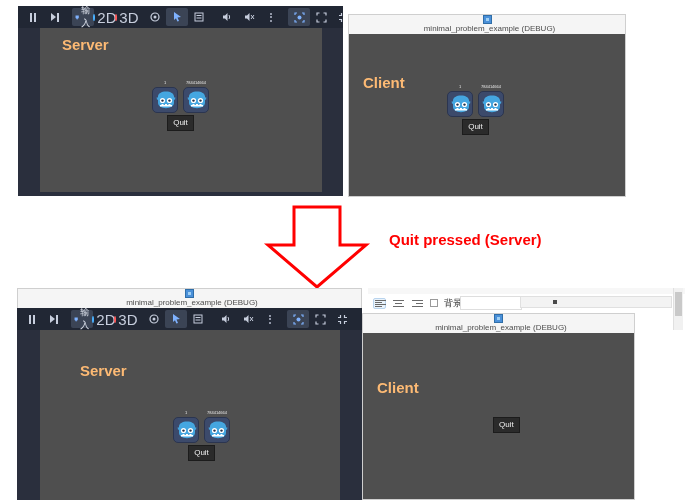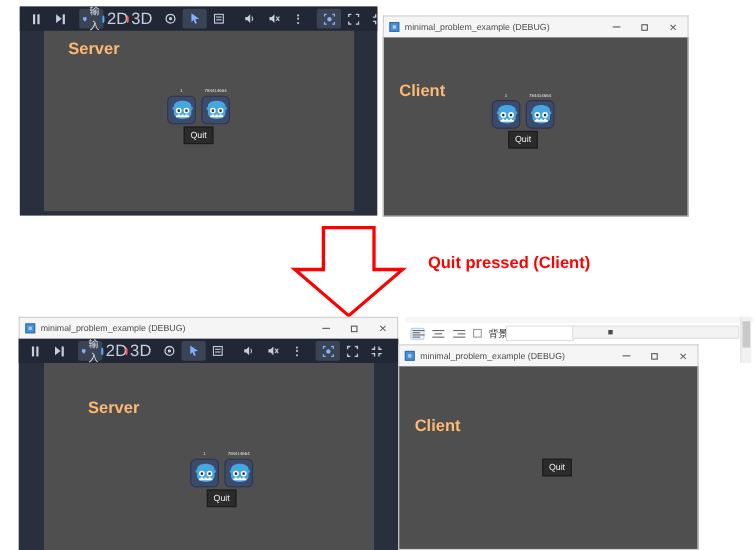--- a/index.html
+++ b/index.html
@@ -14,21 +14,20 @@
 
   
   .godot-toolbar{
     background:#212734;
     display:flex;align-items:center;
     height:22px;
     box-sizing:border-box;
     padding:4px 4px;
     gap:0px;
     overflow:hidden;
-    text-align:center;
   }
   .tb-btn{
     display:flex;align-items:center;justify-content:center;
     height:18px;min-width:16px;
     padding:0 3px;
     color:#b6bdcc;
     font-size:9px;
     border-radius:2px;
     cursor:default;
   }
@@ -50,20 +49,21 @@
   .win-title{
     background:#f5f5f5;
     border:1px solid #cfcfcf;
     border-bottom:none;
     height:20px;
     display:flex;align-items:center;
     box-sizing:border-box;
     padding-left:5px;
     font-size:8px;color:#4d4d4d;
     white-space:nowrap;
+    flex-direction:column;
   }
   .win-ico{
     width:9px;height:9px;background:#4a90d9;
     border:1px solid #2f6ea8;box-sizing:border-box;margin-right:5px;flex:none;
     position:relative;
   }
   .win-ico::after{content:"";position:absolute;inset:2px;background:#9fd0f5;}
   .win-btns{margin-left:auto;display:flex;height:100%;}
   .win-btns div{
     width:26px;height:100%;
@@ -303,21 +303,21 @@
       <div class="quitbtn" style="margin-top:2px;">Quit</div>
     </div>
   </div>
 </div>
 
 <div class="arrow-wrap" style="left:262px;top:205px;">
   <svg width="110" height="85" viewBox="0 0 110 85">
     <path d="M32 2 H78 V40 H104 L55 82 L6 40 H32 Z" fill="none" stroke="#ff0000" stroke-width="3"></path>
   </svg>
 </div>
-<div class="mid-text" style="left:389px;top:231px;">Quit pressed (Client)</div>
+<div class="mid-text" style="left:389px;top:231px;">Quit pressed (Server)</div>
 
 <div class="abs" style="left:368px;top:288px;width:317px;height:45px;background:#ffffff;">
   <div class="grayline" style="left:0;top:0;width:317px;height:6px;background:#f7f7f7;"></div>
   <div class="wtool" style="left:0;top:6px;width:150px;height:18px;border:none;">
     <span class="align-ico boxed">
         <i style="width:11px"></i>
         <i style="width:7px"></i>
         <i style="width:11px"></i>
         <i style="width:7px"></i>
       </span>

